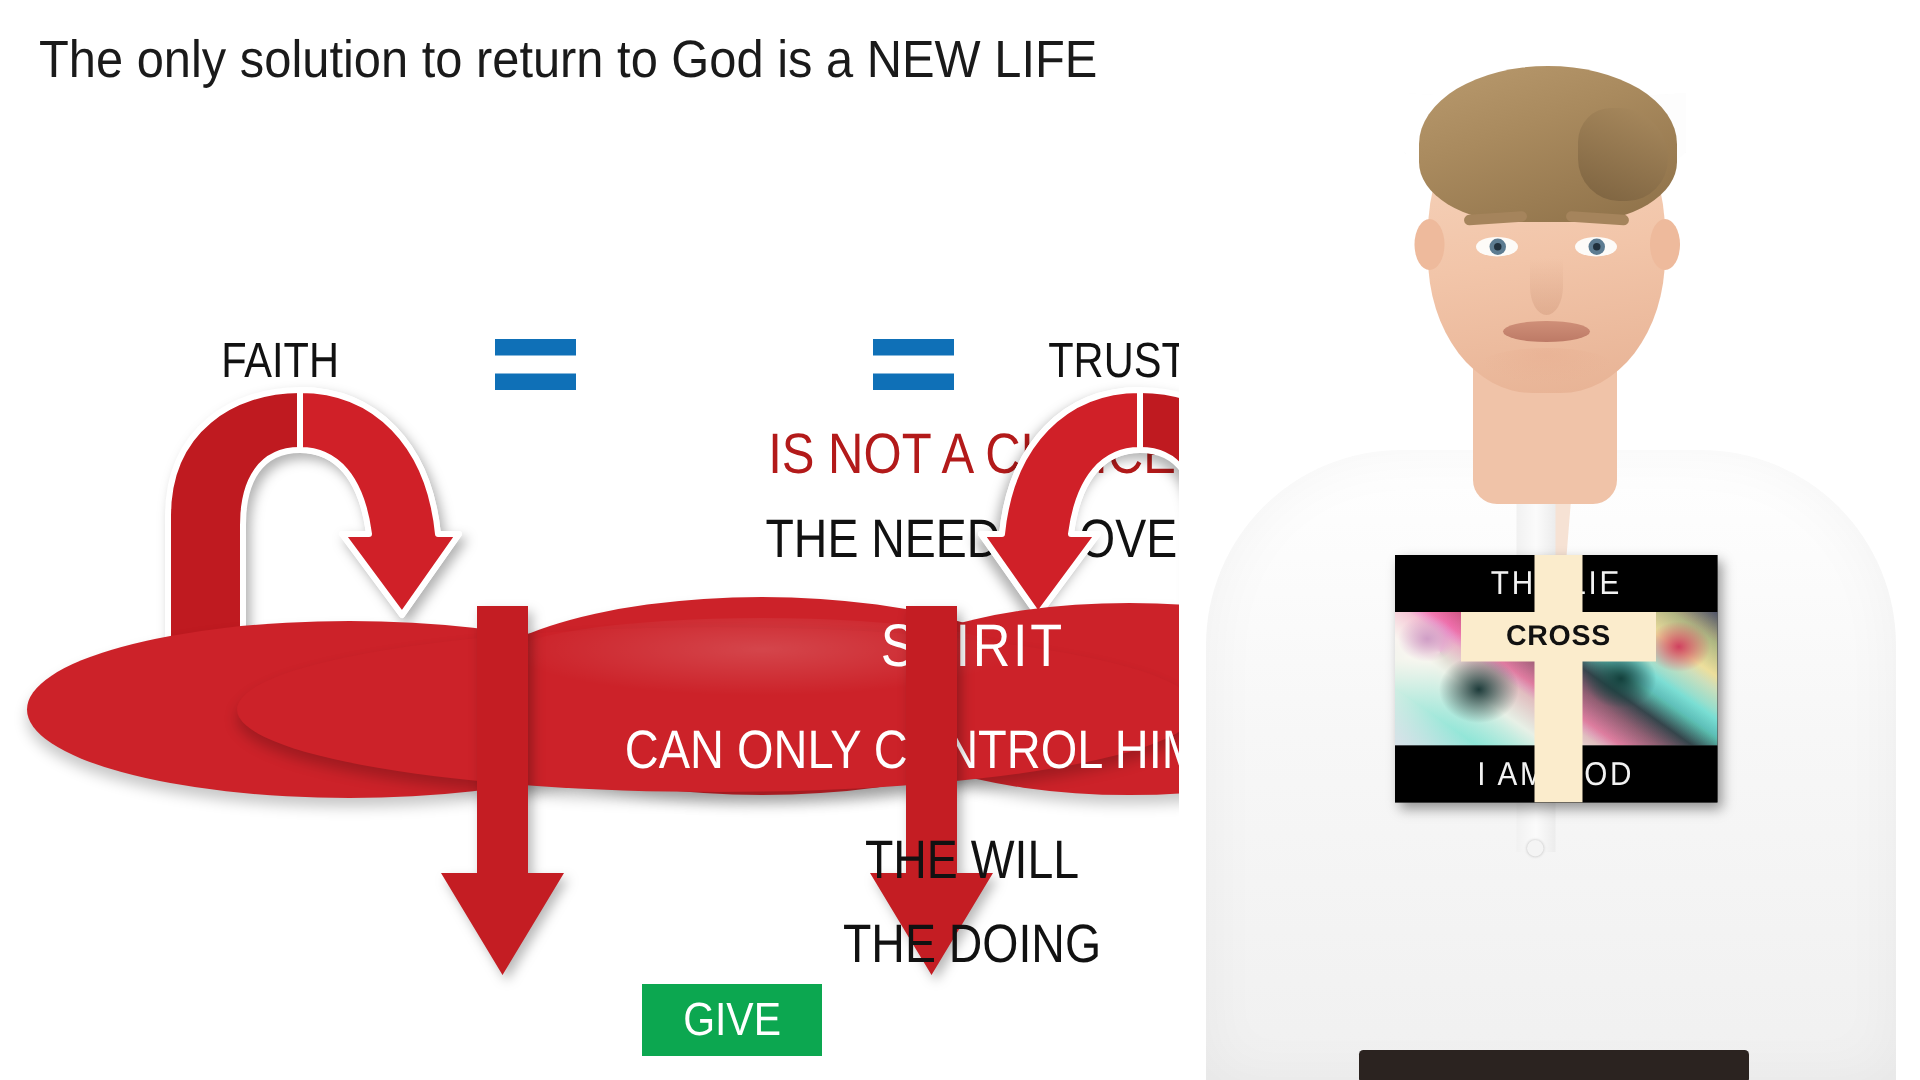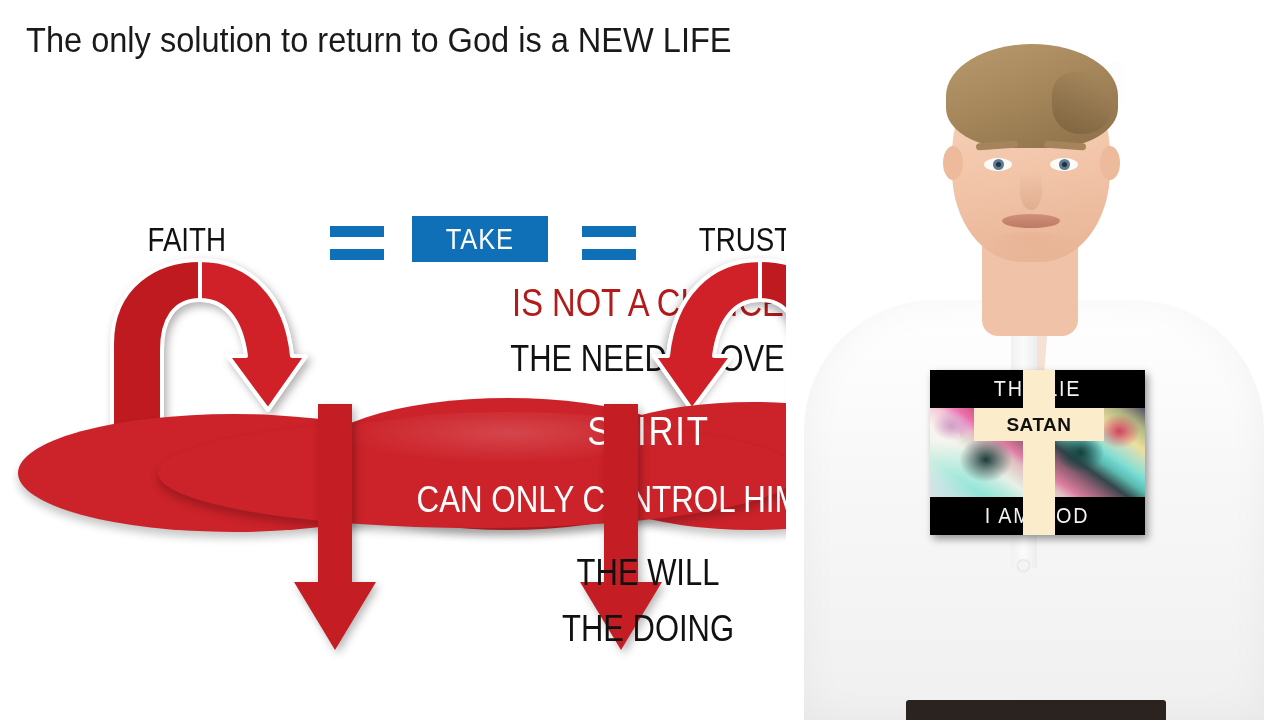--- a/index.html
+++ b/index.html
@@ -216,23 +216,20 @@
   <div class="title">The only solution to return to God is a NEW LIFE</div>
 
 
   <div class="kw" id="faith">FAITH</div>
 
   <div class="eqsign" id="eq1">
       <i></i>
       <i></i>
     </div>
 
-  <div class="takebox">
-    <span>TAKE</span>
-  </div>
 
   <div class="eqsign" id="eq2">
       <i></i>
       <i></i>
     </div>
 
   <div class="kw" id="trust">TRUST</div>
 
   <div class="cline" id="notchoice">
     <span>IS NOT A CHOICE</span>
@@ -272,20 +269,23 @@
     <path d="M26 0 L60 0 L60 178 L84 178 L43 246 L2 178 L26 178 Z" fill="#c41d23"></path>
   </svg>
 
   <div class="cline" id="thewill">
     <span>THE WILL</span>
   </div>
   <div class="cline" id="thedoing">
     <span>THE DOING</span>
   </div>
 
+  <div class="givebox">
+    <span>GIVE</span>
+  </div>
 
   <div class="person">
     <div class="p-shirt"></div>
     <div class="p-placket"></div>
     <div class="p-btn" style="top:300px"></div>
     <div class="p-btn" style="top:380px"></div>
     <div class="p-btn" style="top:470px"></div>
     <div class="p-btn" style="top:560px"></div>
     <div class="p-belt"></div>
     <div class="p-neck"></div>
@@ -311,17 +311,17 @@
   <div class="crossimg">
     <div class="poly"></div>
     <div class="topbar">
       <span>THE LIE</span>
     </div>
     <div class="botbar">
       <span>I AM GOD</span>
     </div>
     <div class="vbeam"></div>
     <div class="hbeam">
-      <span>SATAN</span>
+      <span>CROSS</span>
     </div>
   </div>
 
 </div>
 
 </body></html>

